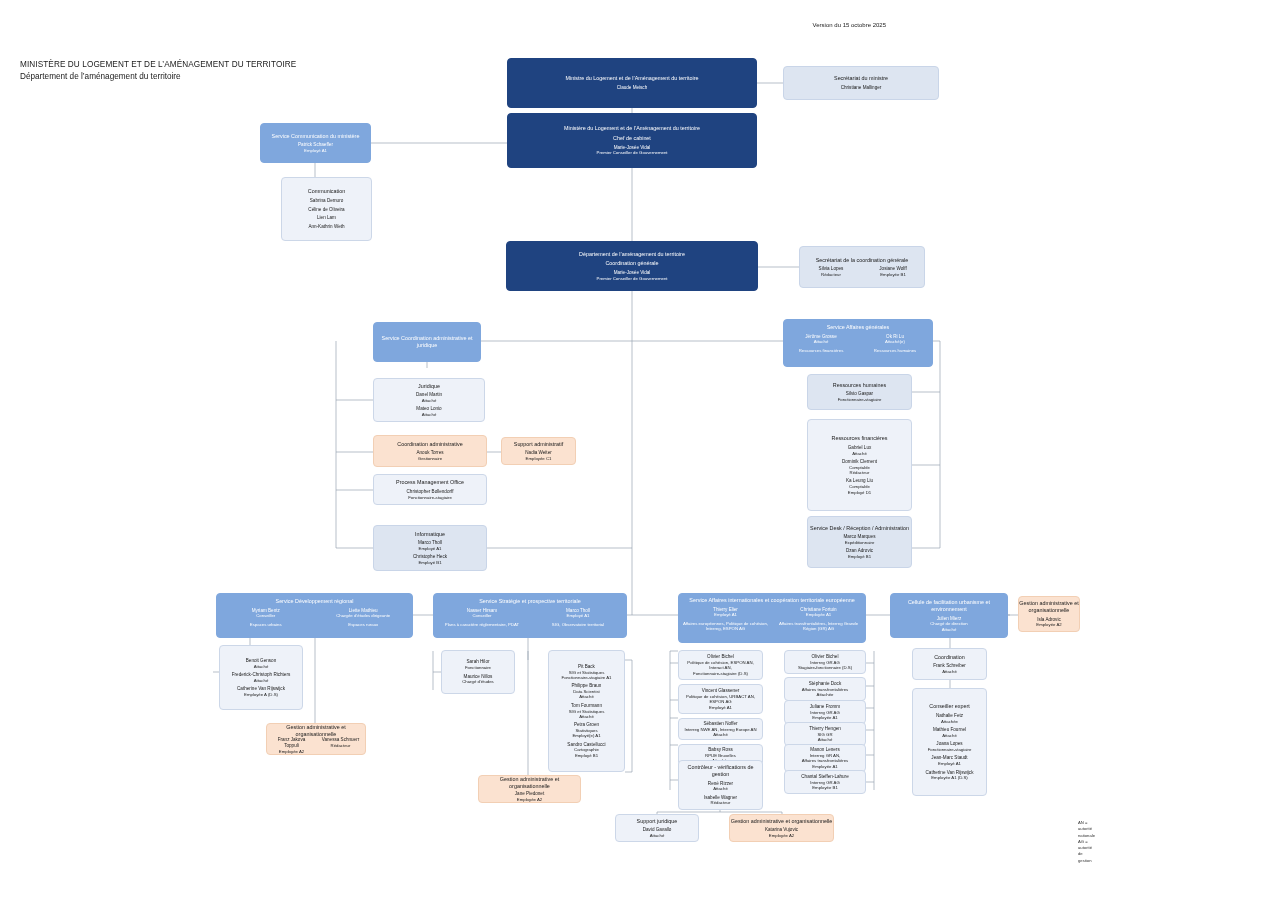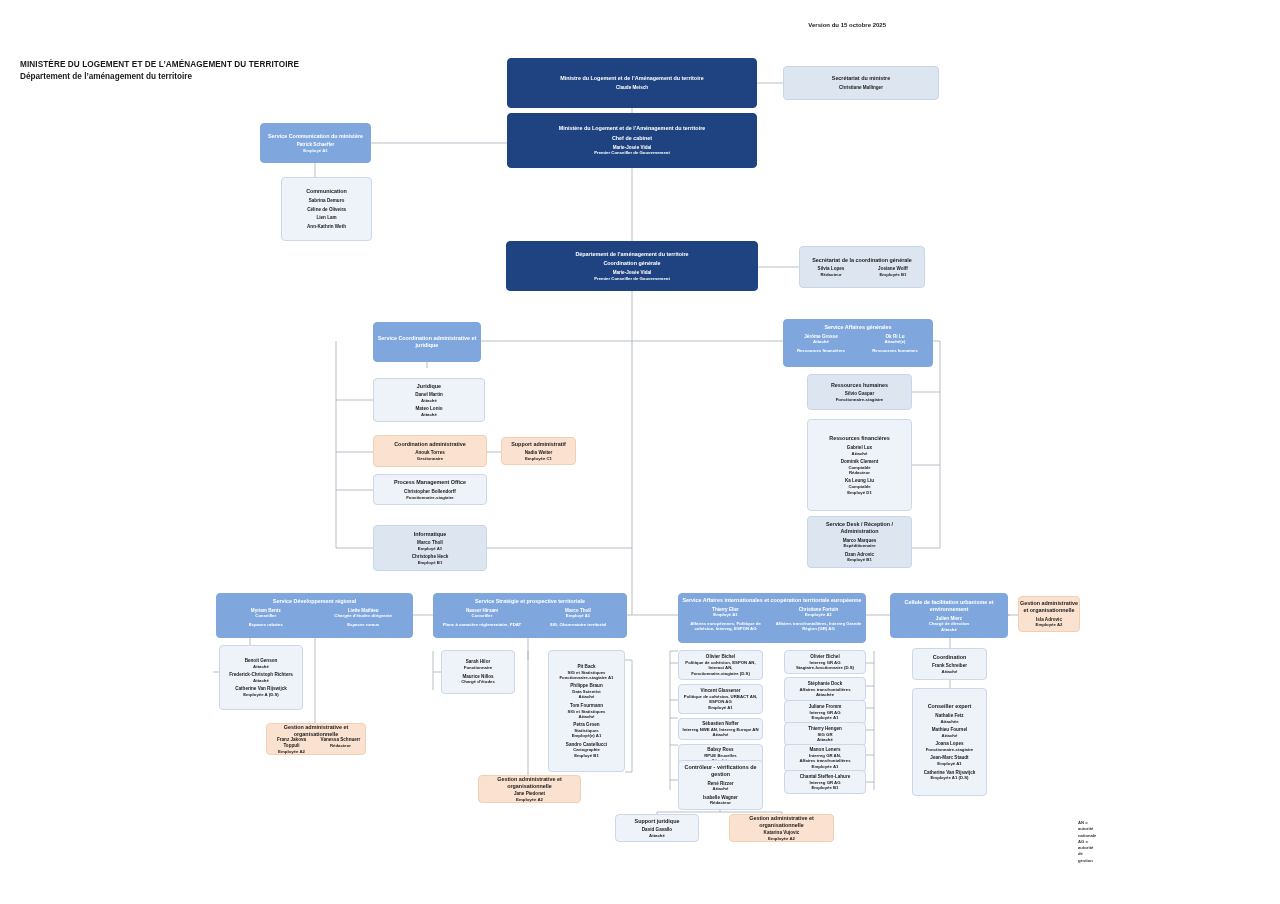--- a/index.html
+++ b/index.html
@@ -13,21 +13,20 @@
     position: relative;
     font-family: "Liberation Sans", sans-serif;
     color: #1a1a1a;
     overflow: hidden;
   }
   #canvas {
     position: absolute;
     left: 0; top: 0;
     width: 1036px;
     height: 904px;
-    font-weight: bold;
   }
   .node {
     position: absolute;
     box-sizing: border-box;
     display: flex;
     flex-direction: column;
     align-items: center;
     justify-content: center;
     text-align: center;
     border-radius: 3px;

